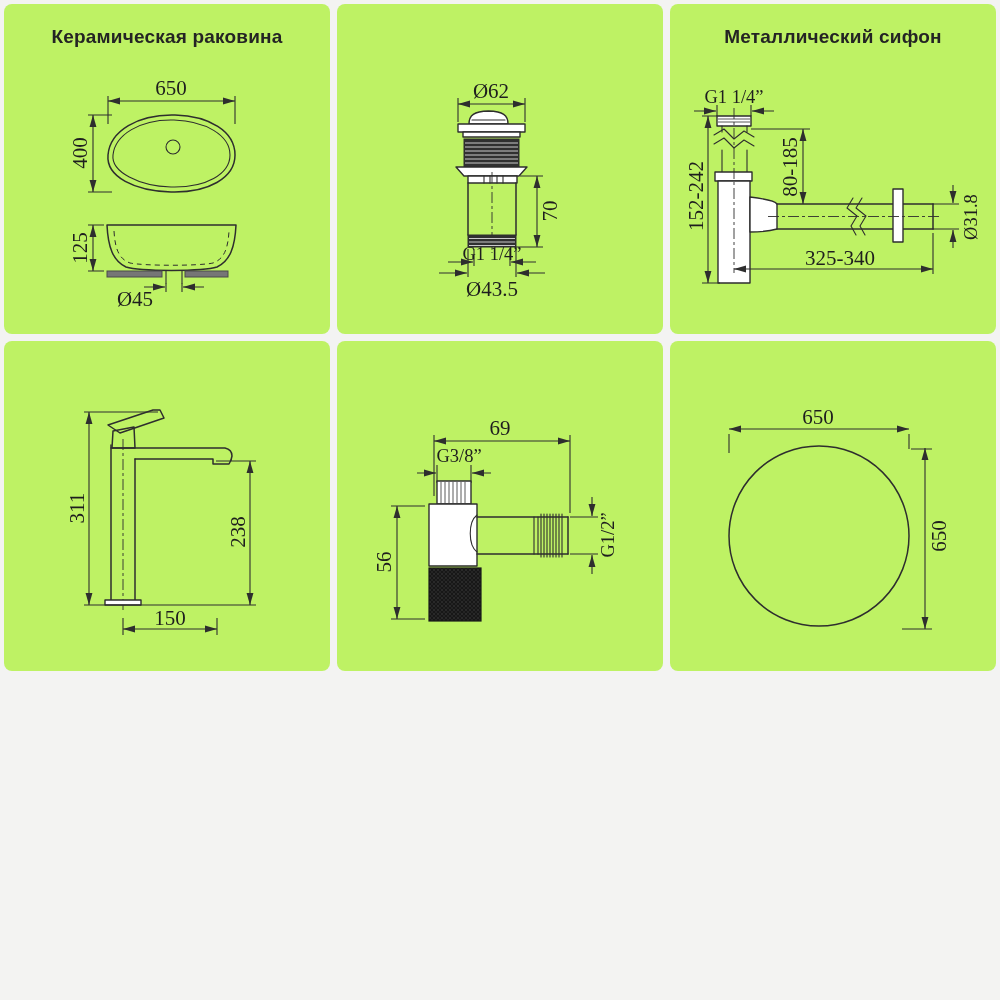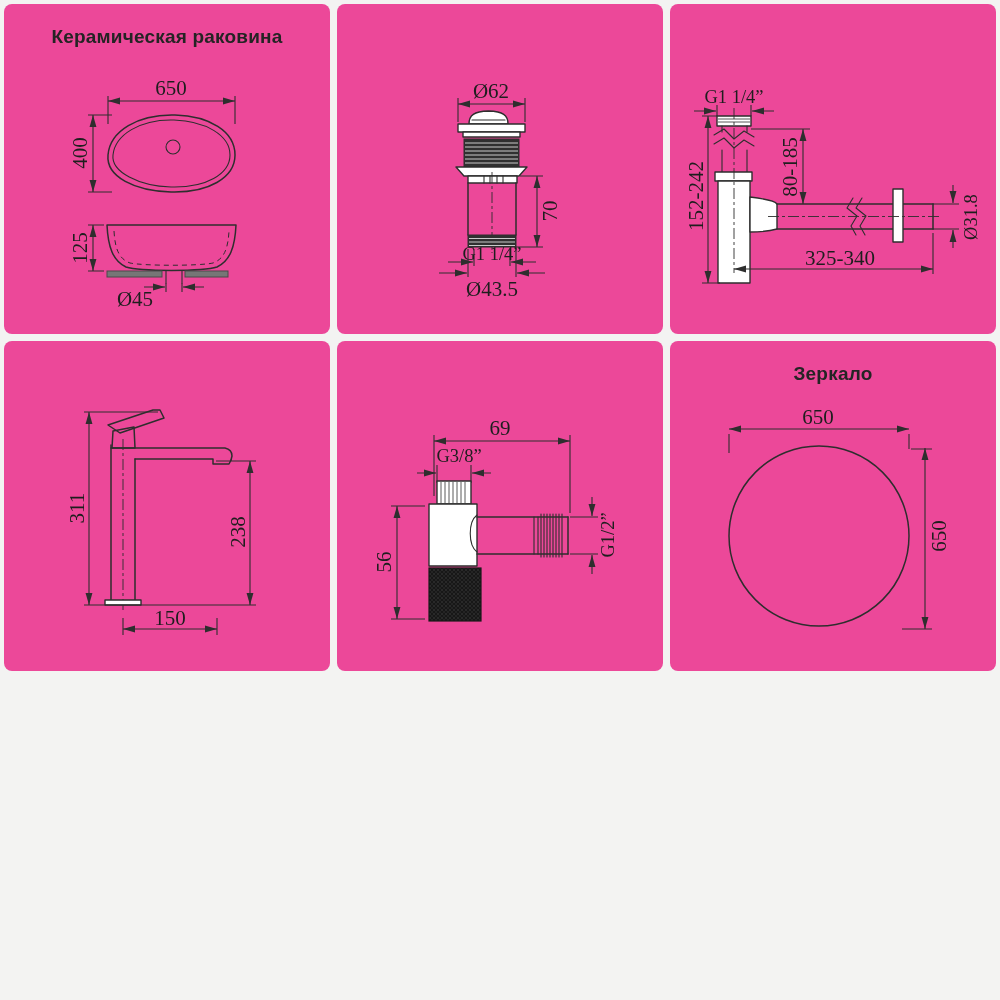--- a/index.html
+++ b/index.html
@@ -4,21 +4,21 @@
 <style>
   html,body{margin:0;padding:0;background:#f3f3f2;}
   .sheet{
     width:1000px;height:1000px;box-sizing:border-box;
     background:#f3f3f2;padding:4px;
     display:grid;grid-template-columns:repeat(3,1fr);
     grid-template-rows:330px 330px;gap:7px;align-content:start;
     font-family:"Liberation Sans","DejaVu Sans",sans-serif;
   }
   .card{
-    background:#ec4899;border-radius:8px;position:relative;overflow:hidden;
+    background:#bef264;border-radius:8px;position:relative;overflow:hidden;
   }
   .panel-title{
     position:absolute;top:22px;left:0;width:100%;text-align:center;
     font-size:19px;font-weight:700;color:#242424;letter-spacing:.2px;
     font-family:"Liberation Sans","DejaVu Sans",sans-serif;
   }
   svg.draw{position:absolute;inset:0;width:100%;height:100%;}
   .o{fill:none;stroke:#2e2e2e;stroke-width:1.5;stroke-linejoin:round;stroke-linecap:round}
   .o1{fill:none;stroke:#2e2e2e;stroke-width:1.1;stroke-linejoin:round;stroke-linecap:round}
   .of{fill:#ffffff;stroke:#2e2e2e;stroke-width:1.4;stroke-linejoin:round}
@@ -145,20 +145,21 @@
         <line class="d" x1="131" y1="245" x2="131" y2="273"></line>
         <line class="d" x1="179" y1="245" x2="179" y2="273"></line>
         <line class="d" x1="102" y1="269" x2="130" y2="269" marker-end="url(#ar)"></line>
         <line class="d" x1="208" y1="269" x2="180" y2="269" marker-end="url(#ar)"></line>
         <text class="t" x="155" y="285">Ø43.5</text>
       </g>
     </svg>
   </div>
 
   <div class="card">
+    <div class="panel-title">Металлический сифон</div>
     <svg class="draw" viewBox="0 0 326 330" preserveAspectRatio="none">
       <g>
         <rect class="of" x="47" y="112" width="34" height="10"></rect>
         <line class="tr" x1="48" y1="115" x2="80" y2="115"></line>
         <line class="tr" x1="48" y1="118" x2="80" y2="118"></line>
         <line class="o1" x1="52" y1="122" x2="52" y2="128"></line>
         <line class="o1" x1="77" y1="122" x2="77" y2="128"></line>
         <path class="o1" d="M44,131 L54,125 L64,135 L74,127 L84,133"></path>
         <path class="o1" d="M44,140 L54,134 L64,144 L74,136 L84,142"></path>
         <line class="o1" x1="52" y1="146" x2="52" y2="168"></line>
@@ -291,21 +292,20 @@
         <line class="d" x1="233" y1="176" x2="261" y2="176"></line>
         <line class="d" x1="233" y1="213" x2="261" y2="213"></line>
         <line class="d" x1="255" y1="156" x2="255" y2="175" marker-end="url(#ar)"></line>
         <line class="d" x1="255" y1="233" x2="255" y2="214" marker-end="url(#ar)"></line>
         <text class="ts" x="271" y="194" transform="rotate(-90 271 194)">G1/2”</text>
       </g>
     </svg>
   </div>
 
   <div class="card">
-    <div class="panel-title">Зеркало</div>
     <svg class="draw" viewBox="0 0 326 330" preserveAspectRatio="none">
       <circle class="o" cx="149" cy="195" r="90"></circle>
       <g>
         <line class="d" x1="59" y1="93" x2="59" y2="112"></line>
         <line class="d" x1="239" y1="93" x2="239" y2="108"></line>
         <line class="d" x1="59" y1="88" x2="239" y2="88" marker-start="url(#ar)" marker-end="url(#ar)"></line>
         <text class="t" x="148" y="76">650</text>
       </g>
       <g>
         <line class="d" x1="241" y1="108" x2="262" y2="108"></line>

